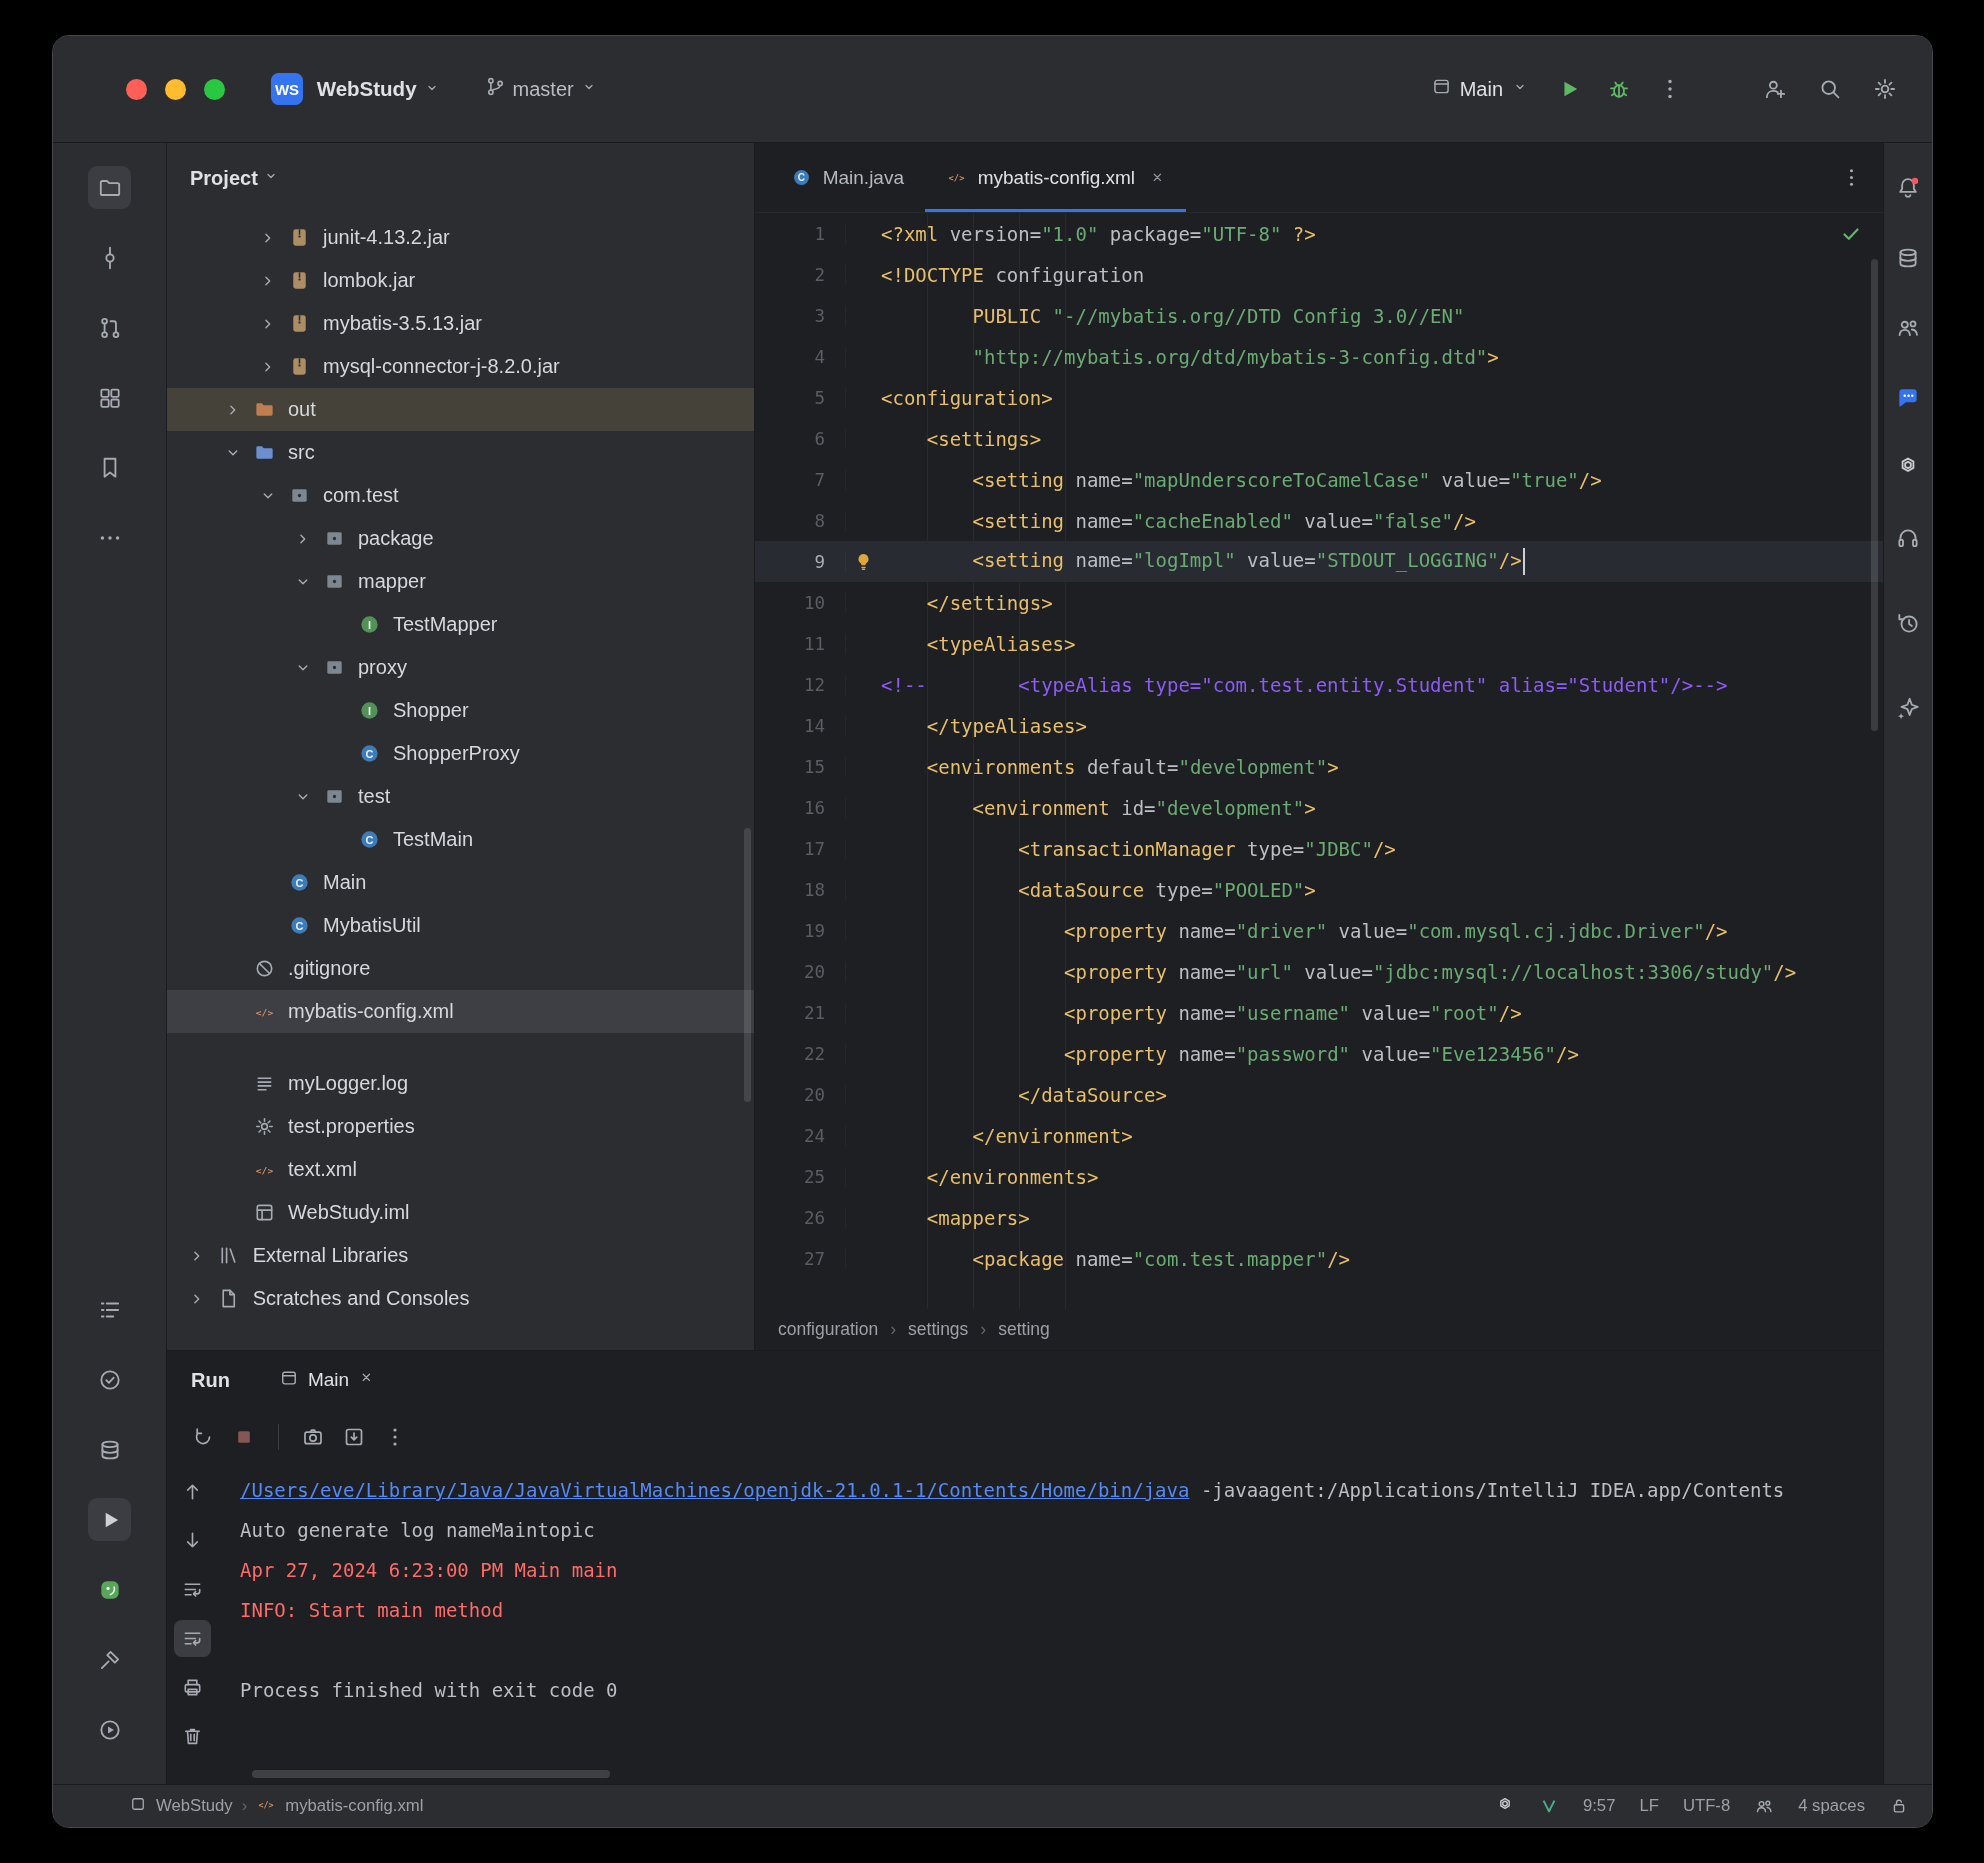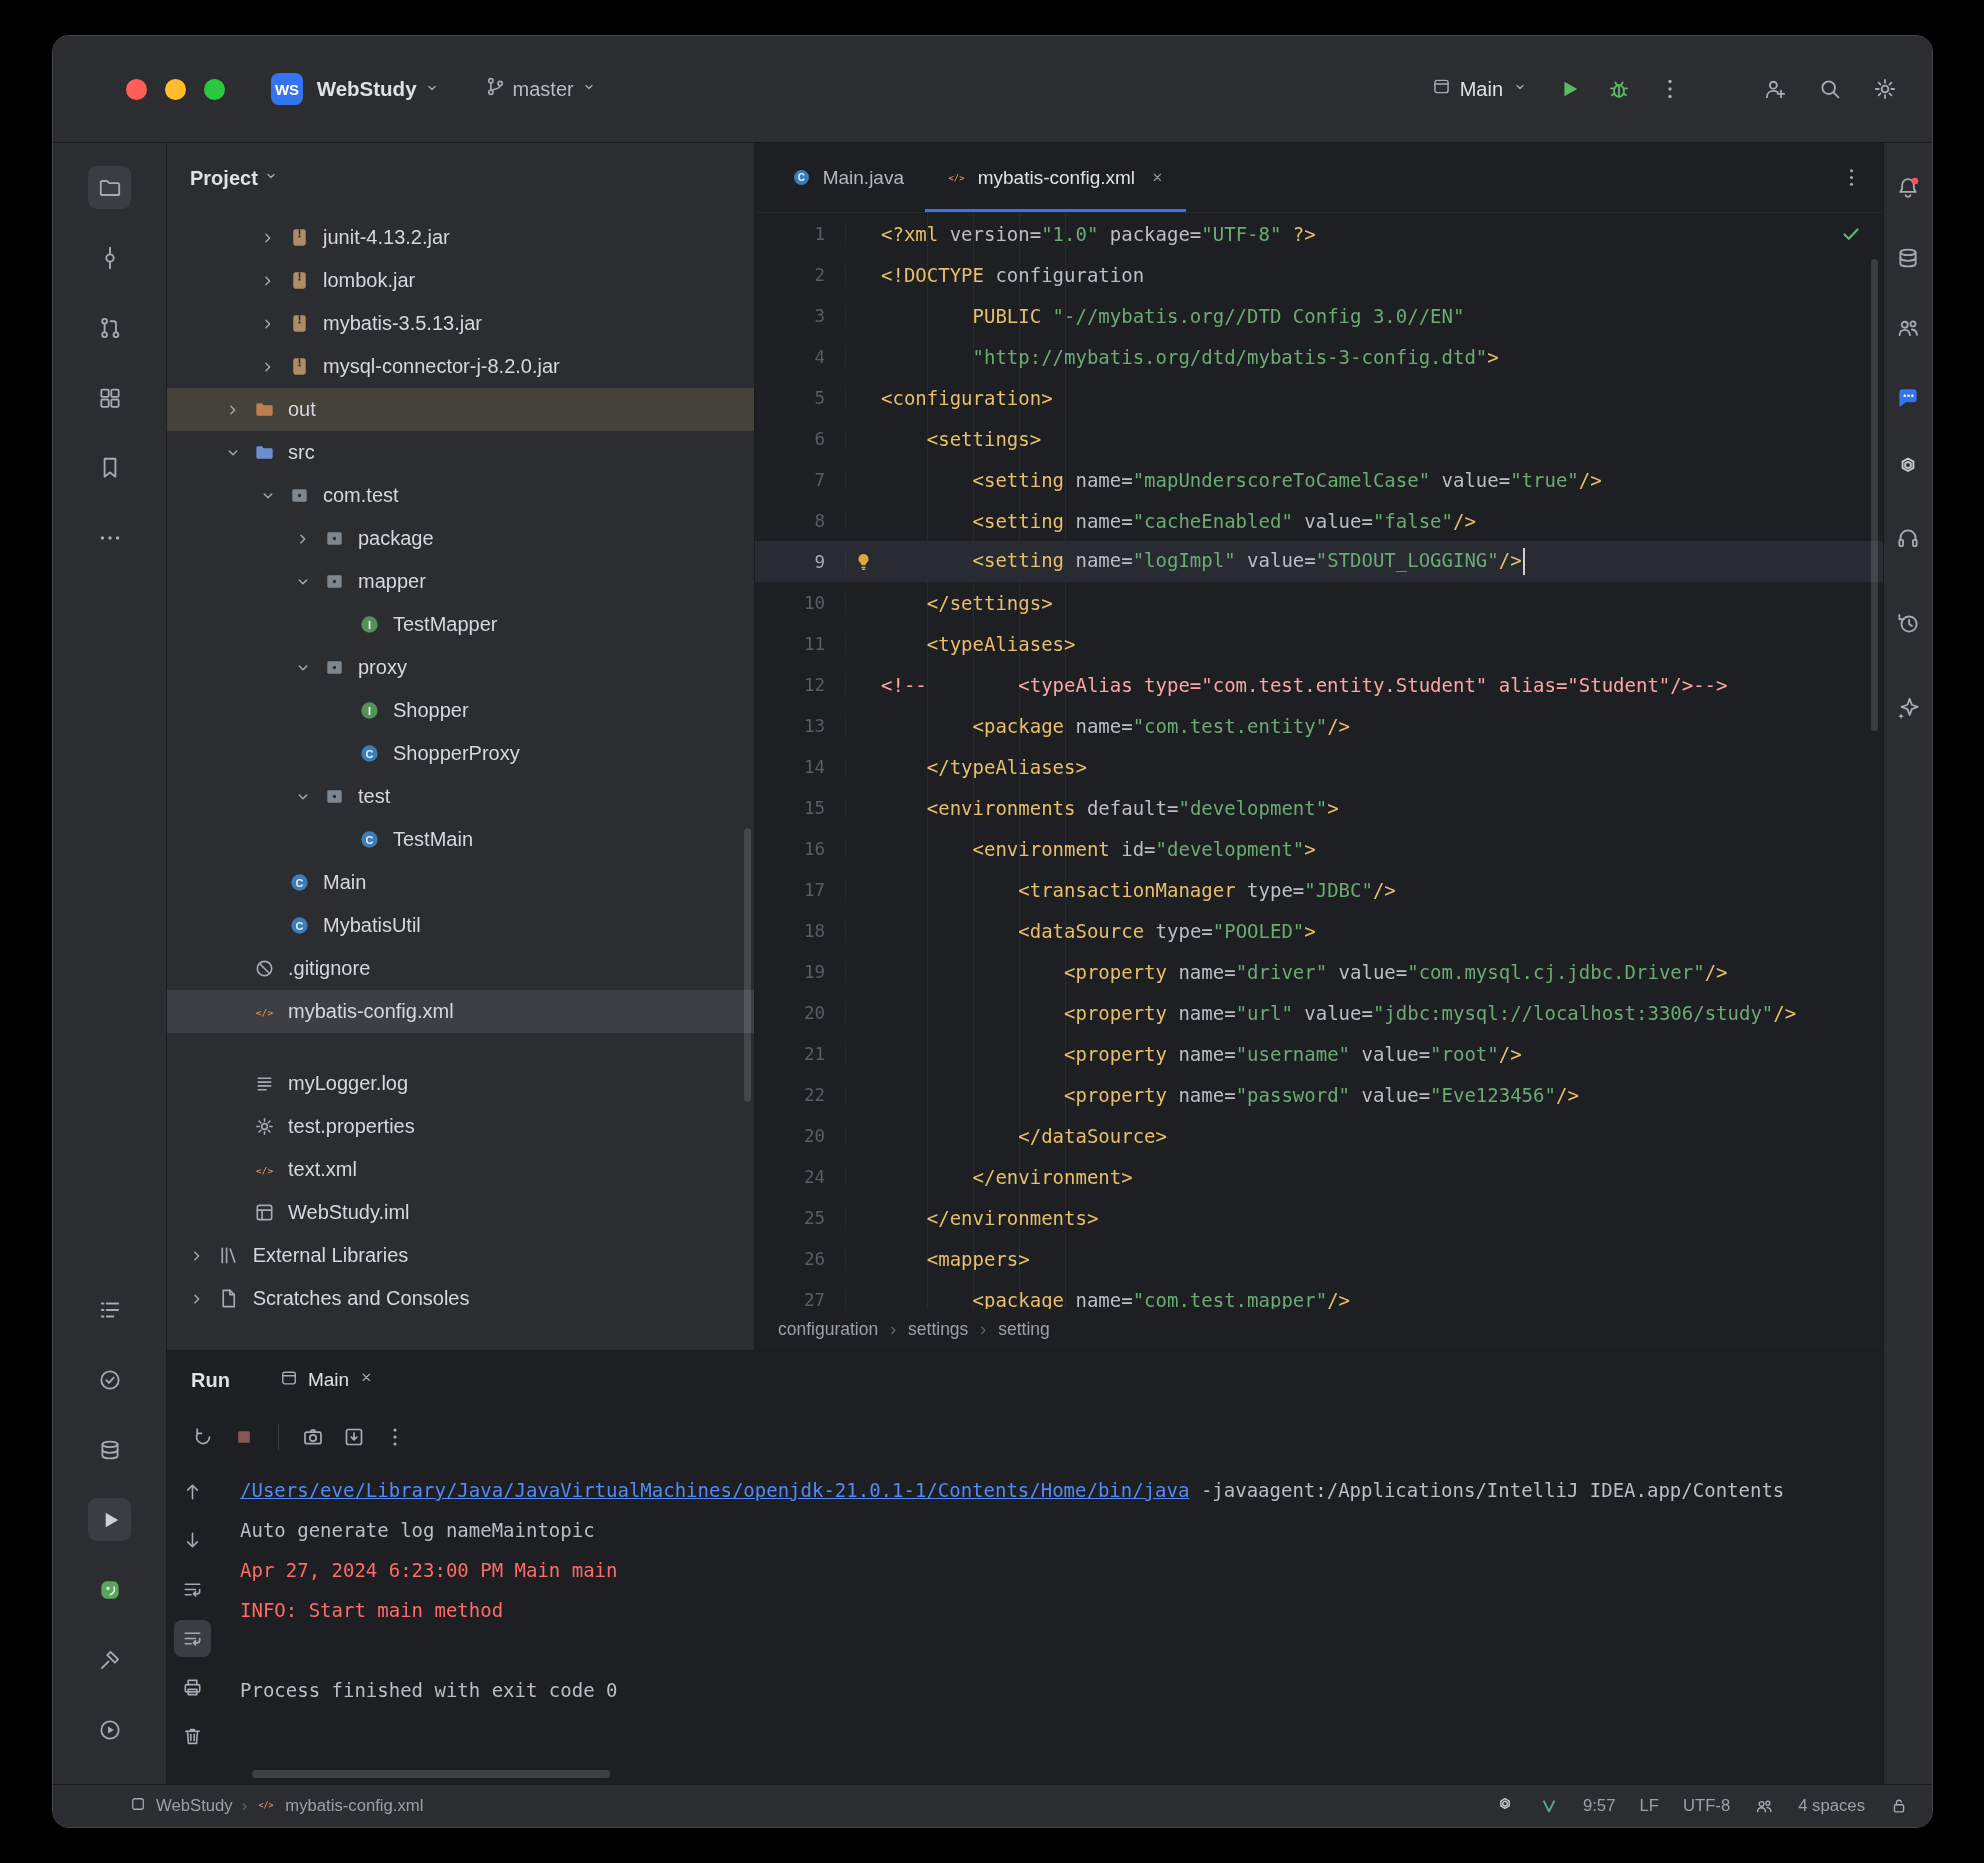--- a/index.html
+++ b/index.html
@@ -54,21 +54,21 @@
   .etab.active::after{content:"";position:absolute;left:0;right:0;bottom:0;height:3px;background:#3574F0}
   .tabclose{margin-left:3px;opacity:.85;display:flex}
   .tabbar-more{margin-left:auto;align-self:center;margin-right:20px;display:flex}
   .editor{flex:1;position:relative;overflow:hidden;font-family:"DejaVu Sans Mono","Liberation Mono",monospace;font-size:19px}
   .indent-guide{position:absolute;top:0;bottom:0;width:0.8px;background:rgba(255,255,255,.05)}
   .crow{display:flex;height:41px;align-items:center;white-space:pre;position:relative}
   .crow.current{background:#282B31}
   .cnum{width:91px;text-align:right;padding-right:20px;color:#5A5D63;font-size:17.5px;flex:0 0 auto;border-right:0.8px solid rgba(255,255,255,.04)}
   .crow.current .cnum{color:#A9ACB2}
   .cbulb{width:35px;flex:0 0 auto;display:flex;align-items:center;justify-content:center}
-  .tk-p{color:#BCBEC4}.tk-t{color:#E8BF6A}.tk-a{color:#BCBEC4}.tk-s{color:#6AAB73}.tk-c{color:#fca5a5}
+  .tk-p{color:#BCBEC4}.tk-t{color:#E8BF6A}.tk-a{color:#BCBEC4}.tk-s{color:#6AAB73}.tk-c{color:#8b5cf6}
   .caret{display:inline-block;width:2.3px;height:27px;background:#CED0D6;vertical-align:middle;margin-left:1.5px}
   .inspect-widget{position:absolute;top:9px;right:20px}
   .escroll{position:absolute;right:4.6px;top:46px;width:7.6px;height:472px;background:rgba(255,255,255,.13);border-radius:3.8px}
   .breadcrumbs{height:41px;display:flex;align-items:center;padding-left:23px;font-size:17.5px;color:#9DA0A8;gap:12px;background:#1E1F22}
   .crumb-sep{color:#63666C}
   
   .runpanel{height:434px;border-top:0.8px solid #1A1B1E;background:#1E1F22;display:flex;flex-direction:column;flex:0 0 auto}
   .run-header{height:58px;display:flex;align-items:center;padding-left:24px}
   .run-title{font-size:20px;font-weight:700;color:#DFE1E5}
   .run-tab{margin-left:49px;display:flex;align-items:center;gap:9px;font-size:19px;color:#DFE1E5}
@@ -629,21 +629,20 @@
                 <div class="crow"><span class="cnum">6</span><span class="cbulb"></span><span class="ctext"><span class="tk-p">    </span><span class="tk-t">&lt;settings&gt;</span></span></div>
                 <div class="crow"><span class="cnum">7</span><span class="cbulb"></span><span class="ctext"><span class="tk-p">        </span><span class="tk-t">&lt;setting</span><span class="tk-a"> name=</span><span class="tk-s">"mapUnderscoreToCamelCase"</span><span class="tk-a"> value=</span><span class="tk-s">"true"</span><span class="tk-t">/&gt;</span></span></div>
                 <div class="crow"><span class="cnum">8</span><span class="cbulb"></span><span class="ctext"><span class="tk-p">        </span><span class="tk-t">&lt;setting</span><span class="tk-a"> name=</span><span class="tk-s">"cacheEnabled"</span><span class="tk-a"> value=</span><span class="tk-s">"false"</span><span class="tk-t">/&gt;</span></span></div>
                 <div class="crow current"><span class="cnum">9</span><span class="cbulb"><svg width="23" height="23" viewBox="0 0 24 24">
                       <path d="M12 4.2a5.3 5.3 0 00-3 9.6c.6.5 1 1.2 1 2v.2h4v-.2c0-.8.4-1.5 1-2a5.3 5.3 0 00-3-9.6z" fill="#DBA83C"></path>
                       <path d="M10.4 18.3h3.2M10.9 20.2h2.2" stroke="#DBA83C" stroke-width="1.5" stroke-linecap="round"></path>
                     </svg></span><span class="ctext"><span class="tk-p">        </span><span class="tk-t">&lt;setting</span><span class="tk-a"> name=</span><span class="tk-s">"logImpl"</span><span class="tk-a"> value=</span><span class="tk-s">"STDOUT_LOGGING"</span><span class="tk-t">/&gt;</span><span class="caret"></span></span></div>
                 <div class="crow"><span class="cnum">10</span><span class="cbulb"></span><span class="ctext"><span class="tk-p">    </span><span class="tk-t">&lt;/settings&gt;</span></span></div>
                 <div class="crow"><span class="cnum">11</span><span class="cbulb"></span><span class="ctext"><span class="tk-p">    </span><span class="tk-t">&lt;typeAliases&gt;</span></span></div>
                 <div class="crow"><span class="cnum">12</span><span class="cbulb"></span><span class="ctext"><span class="tk-c">&lt;!--        &lt;typeAlias type="com.test.entity.Student" alias="Student"/&gt;--&gt;</span></span></div>
-                <div class="crow"><span class="cnum">13</span><span class="cbulb"></span><span class="ctext"><span class="tk-p">        </span><span class="tk-t">&lt;package</span><span class="tk-a"> name=</span><span class="tk-s">"com.test.entity"</span><span class="tk-t">/&gt;</span></span></div>
                 <div class="crow"><span class="cnum">14</span><span class="cbulb"></span><span class="ctext"><span class="tk-p">    </span><span class="tk-t">&lt;/typeAliases&gt;</span></span></div>
                 <div class="crow"><span class="cnum">15</span><span class="cbulb"></span><span class="ctext"><span class="tk-p">    </span><span class="tk-t">&lt;environments</span><span class="tk-a"> default=</span><span class="tk-s">"development"</span><span class="tk-t">&gt;</span></span></div>
                 <div class="crow"><span class="cnum">16</span><span class="cbulb"></span><span class="ctext"><span class="tk-p">        </span><span class="tk-t">&lt;environment</span><span class="tk-a"> id=</span><span class="tk-s">"development"</span><span class="tk-t">&gt;</span></span></div>
                 <div class="crow"><span class="cnum">17</span><span class="cbulb"></span><span class="ctext"><span class="tk-p">            </span><span class="tk-t">&lt;transactionManager</span><span class="tk-a"> type=</span><span class="tk-s">"JDBC"</span><span class="tk-t">/&gt;</span></span></div>
                 <div class="crow"><span class="cnum">18</span><span class="cbulb"></span><span class="ctext"><span class="tk-p">            </span><span class="tk-t">&lt;dataSource</span><span class="tk-a"> type=</span><span class="tk-s">"POOLED"</span><span class="tk-t">&gt;</span></span></div>
                 <div class="crow"><span class="cnum">19</span><span class="cbulb"></span><span class="ctext"><span class="tk-p">                </span><span class="tk-t">&lt;property</span><span class="tk-a"> name=</span><span class="tk-s">"driver"</span><span class="tk-a"> value=</span><span class="tk-s">"com.mysql.cj.jdbc.Driver"</span><span class="tk-t">/&gt;</span></span></div>
                 <div class="crow"><span class="cnum">20</span><span class="cbulb"></span><span class="ctext"><span class="tk-p">                </span><span class="tk-t">&lt;property</span><span class="tk-a"> name=</span><span class="tk-s">"url"</span><span class="tk-a"> value=</span><span class="tk-s">"jdbc:mysql://localhost:3306/study"</span><span class="tk-t">/&gt;</span></span></div>
                 <div class="crow"><span class="cnum">21</span><span class="cbulb"></span><span class="ctext"><span class="tk-p">                </span><span class="tk-t">&lt;property</span><span class="tk-a"> name=</span><span class="tk-s">"username"</span><span class="tk-a"> value=</span><span class="tk-s">"root"</span><span class="tk-t">/&gt;</span></span></div>
                 <div class="crow"><span class="cnum">22</span><span class="cbulb"></span><span class="ctext"><span class="tk-p">                </span><span class="tk-t">&lt;property</span><span class="tk-a"> name=</span><span class="tk-s">"password"</span><span class="tk-a"> value=</span><span class="tk-s">"Eve123456"</span><span class="tk-t">/&gt;</span></span></div>
                 <div class="crow"><span class="cnum">20</span><span class="cbulb"></span><span class="ctext"><span class="tk-p">            </span><span class="tk-t">&lt;/dataSource&gt;</span></span></div>

